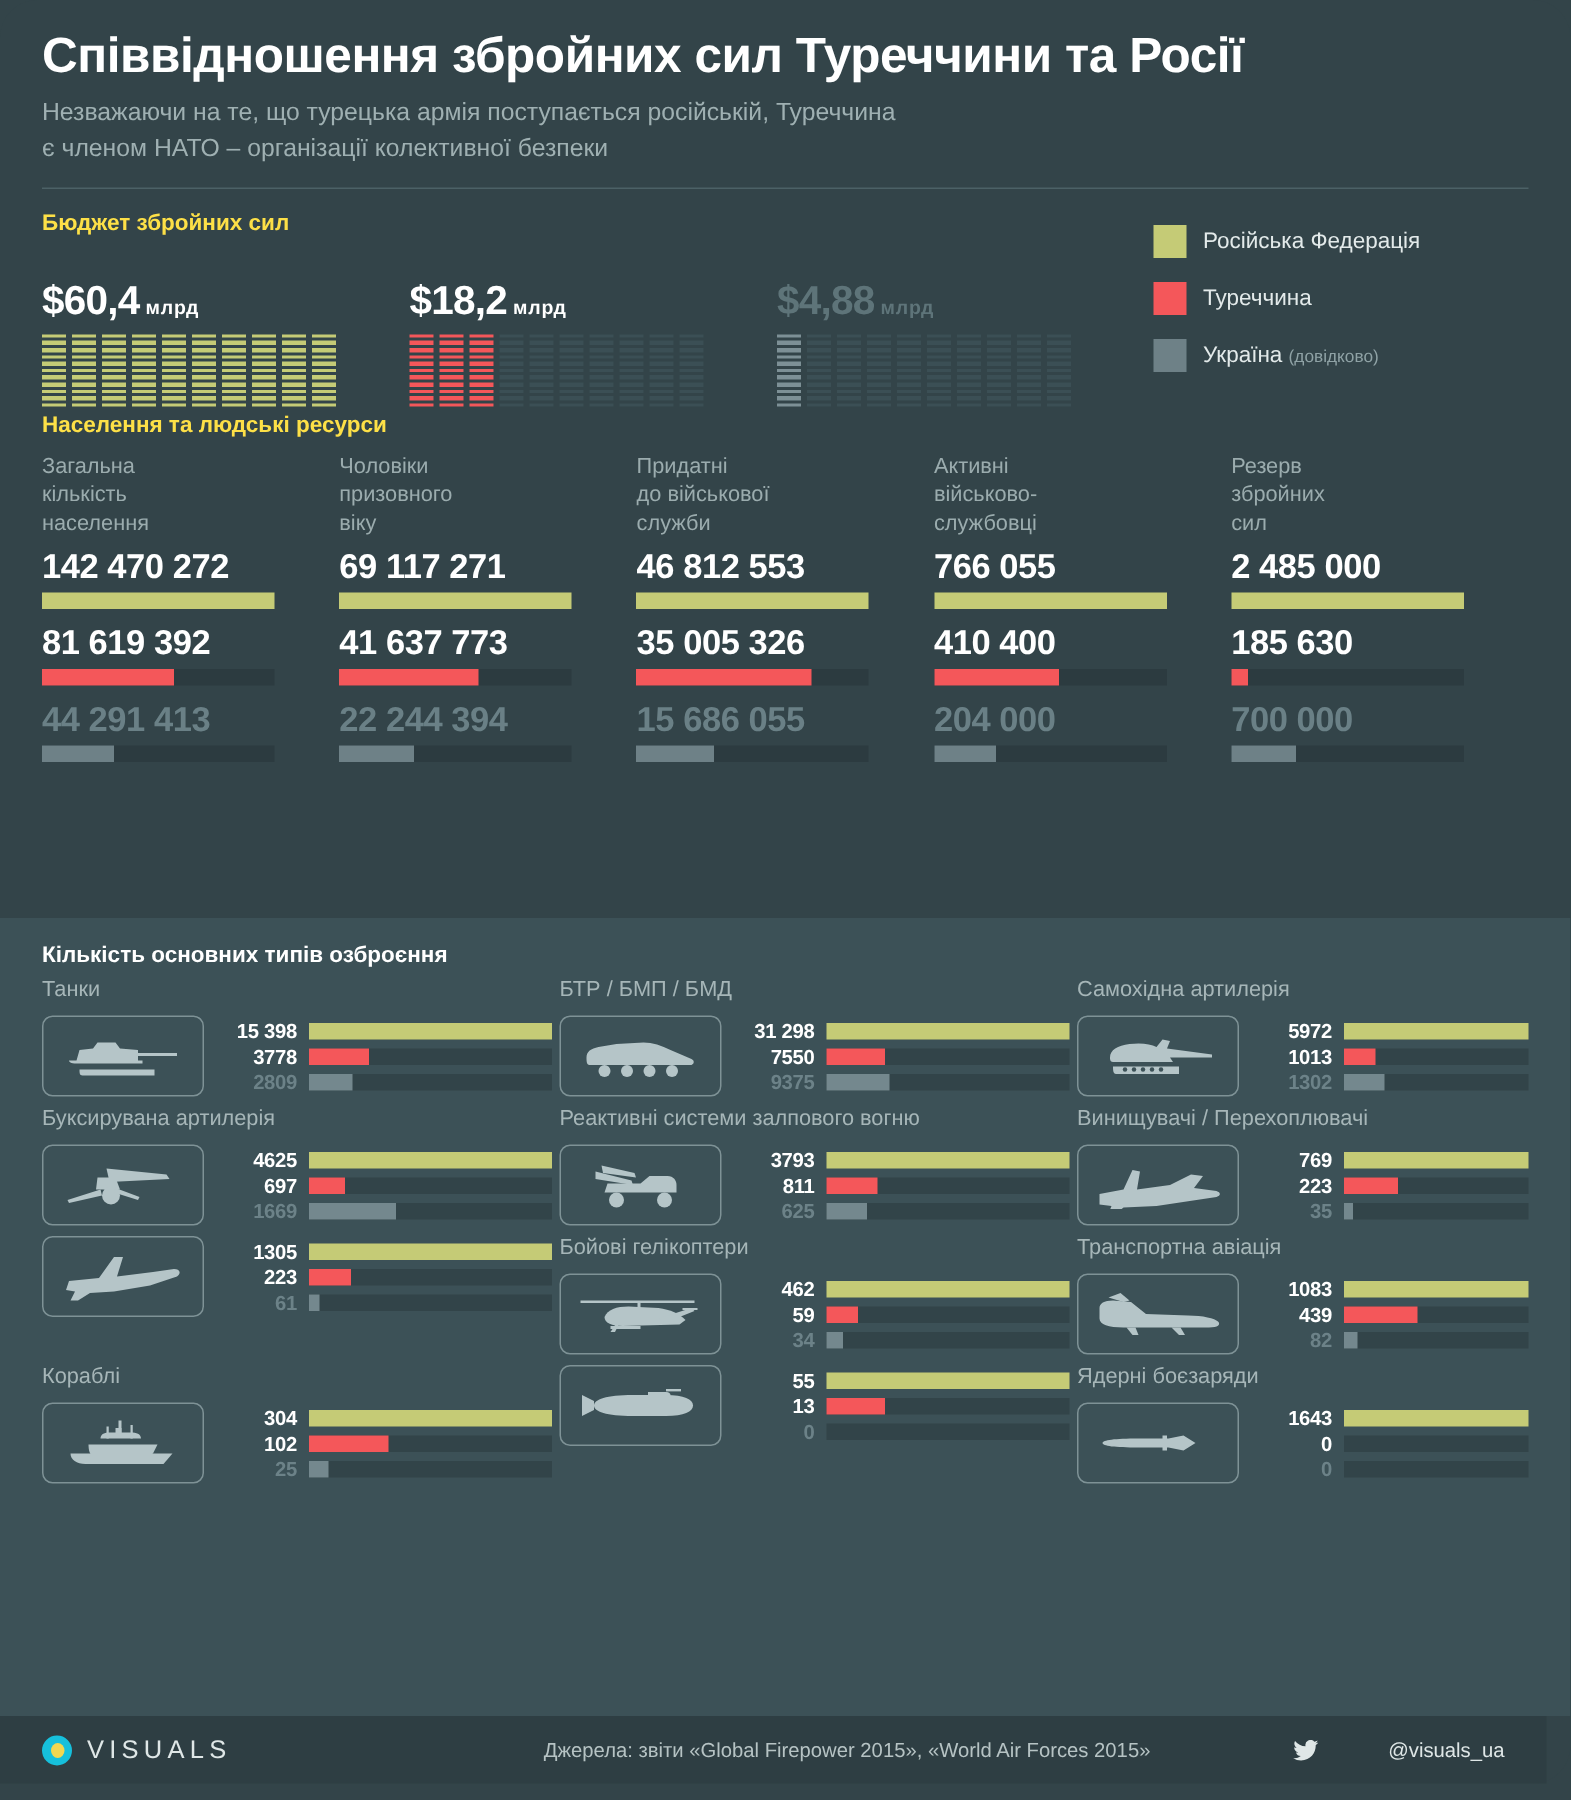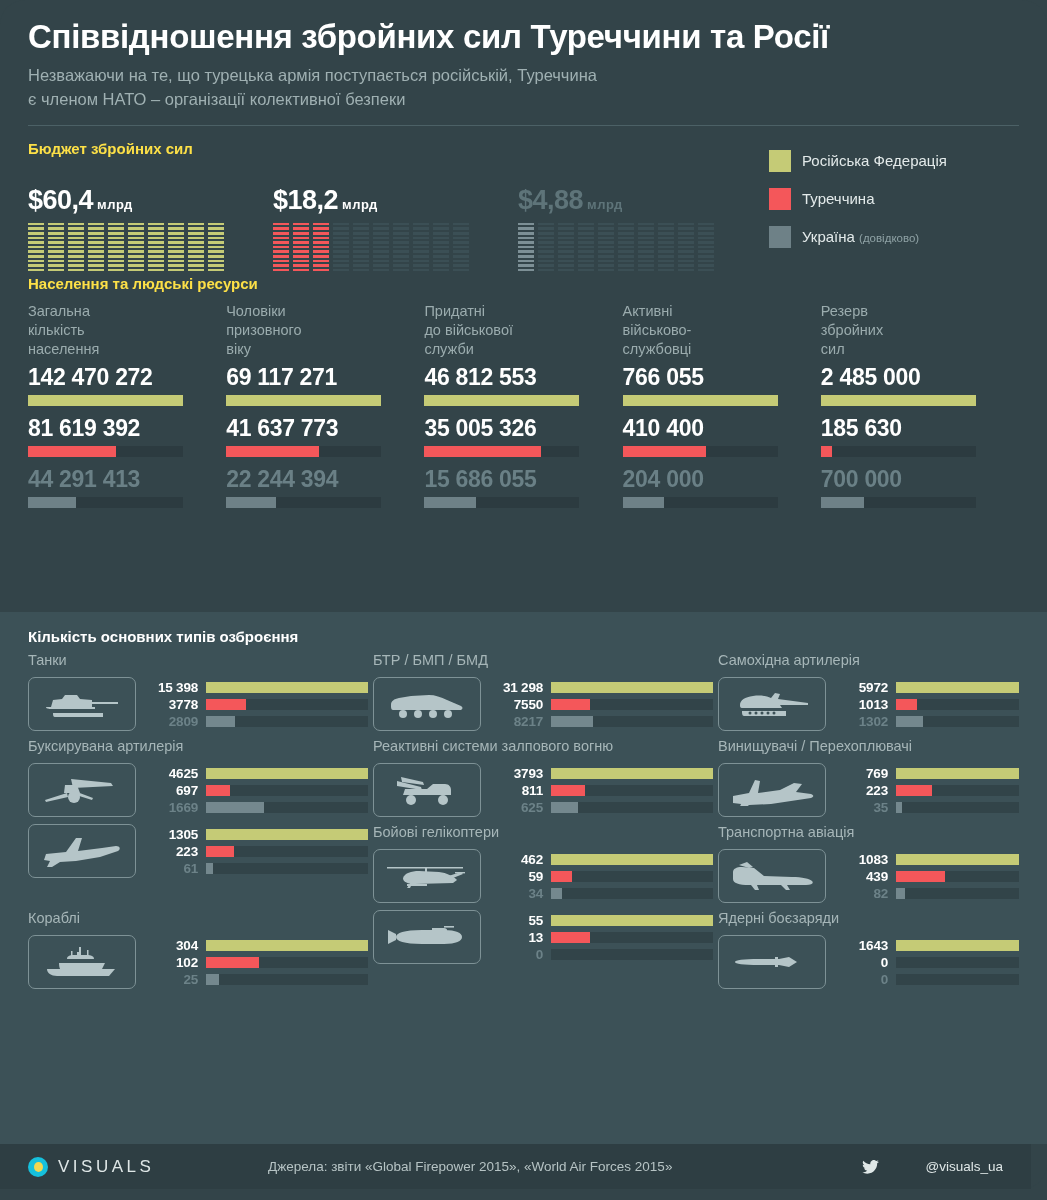--- a/index.html
+++ b/index.html
@@ -107,21 +107,21 @@
     width: 20px; height: 20px; border-radius: 50%;
     background: #16c0dc; position: relative; margin-right: 10px; flex: none;
   }
   .brand-mark::after {
     content: ""; position: absolute; left: 6px; top: 5px;
     width: 9px; height: 10px; border-radius: 50%; background: #f2d750;
   }
   .brand-name {
     color: #dfe7e7; font-size: 17px; letter-spacing: 3.5px; font-weight: 400;
   }
-  .sources { flex: 1; text-align: left; color: #b6c3c4; font-size: 13.5px; padding-left: 10px; }
+  .sources { flex: 1; text-align: center; color: #b6c3c4; font-size: 13.5px; padding-left: 10px; }
   .social { display: flex; align-items: center; color: #dfe7e7; font-size: 13.5px; gap: 40px; }
   .social svg { fill: #dfe7e7; margin-right: 7px; }
 </style>
 </head>
 <body>
 
 <div class="page">
 
   <div class="header">
     <div class="title">Співвідношення збройних сил Туреччини та Росії</div>
@@ -721,21 +721,21 @@
                   <div class="w-fill ru" style="width: 100%;"></div>
                 </div>
               </div>
               <div class="w-row">
                 <div class="w-val">7550</div>
                 <div class="w-track">
                   <div class="w-fill tr" style="width: 24%;"></div>
                 </div>
               </div>
               <div class="w-row">
-                <div class="w-val ua">8217</div>
+                <div class="w-val ua">9375</div>
                 <div class="w-track">
                   <div class="w-fill ua" style="width: 26%;"></div>
                 </div>
               </div>
             </div>
           </div>
         </div>
         <div class="w-item">
           <div class="w-label">Самохідна артилерія</div>
           <div class="w-body">

